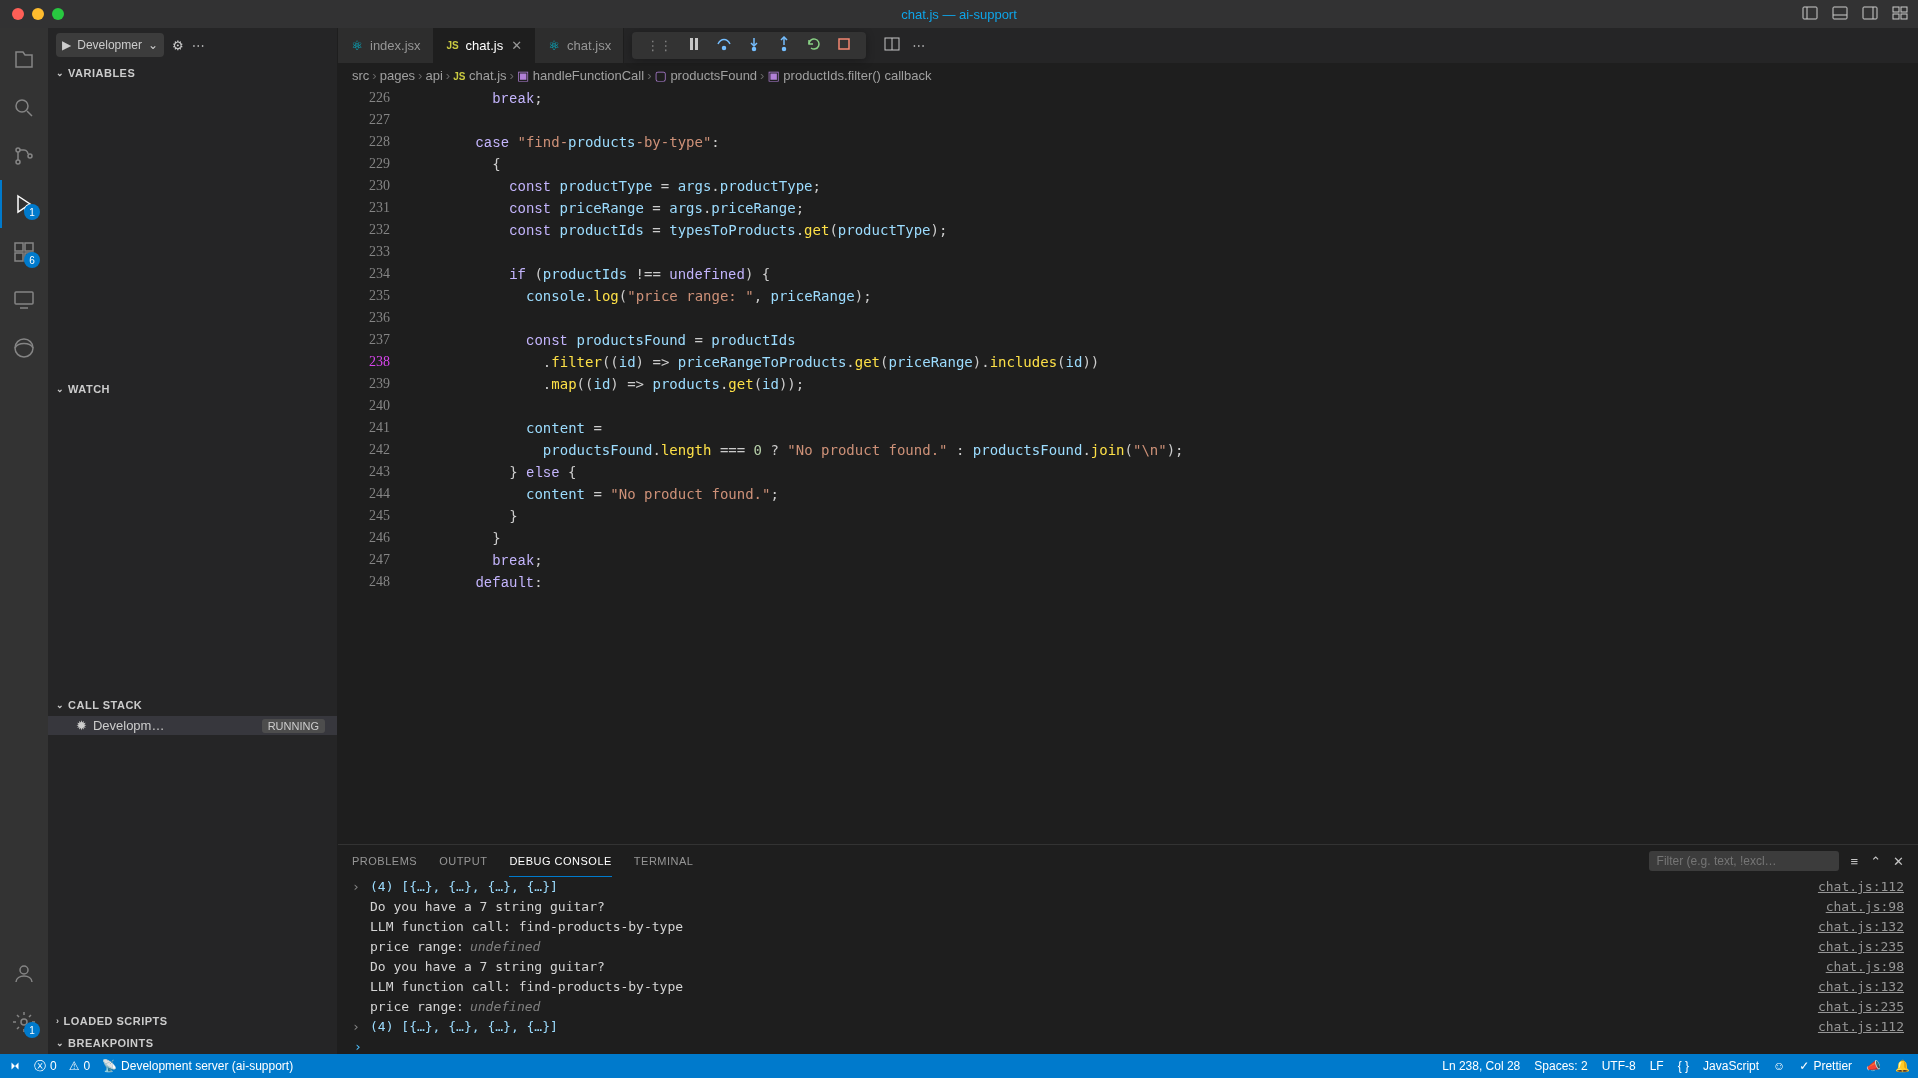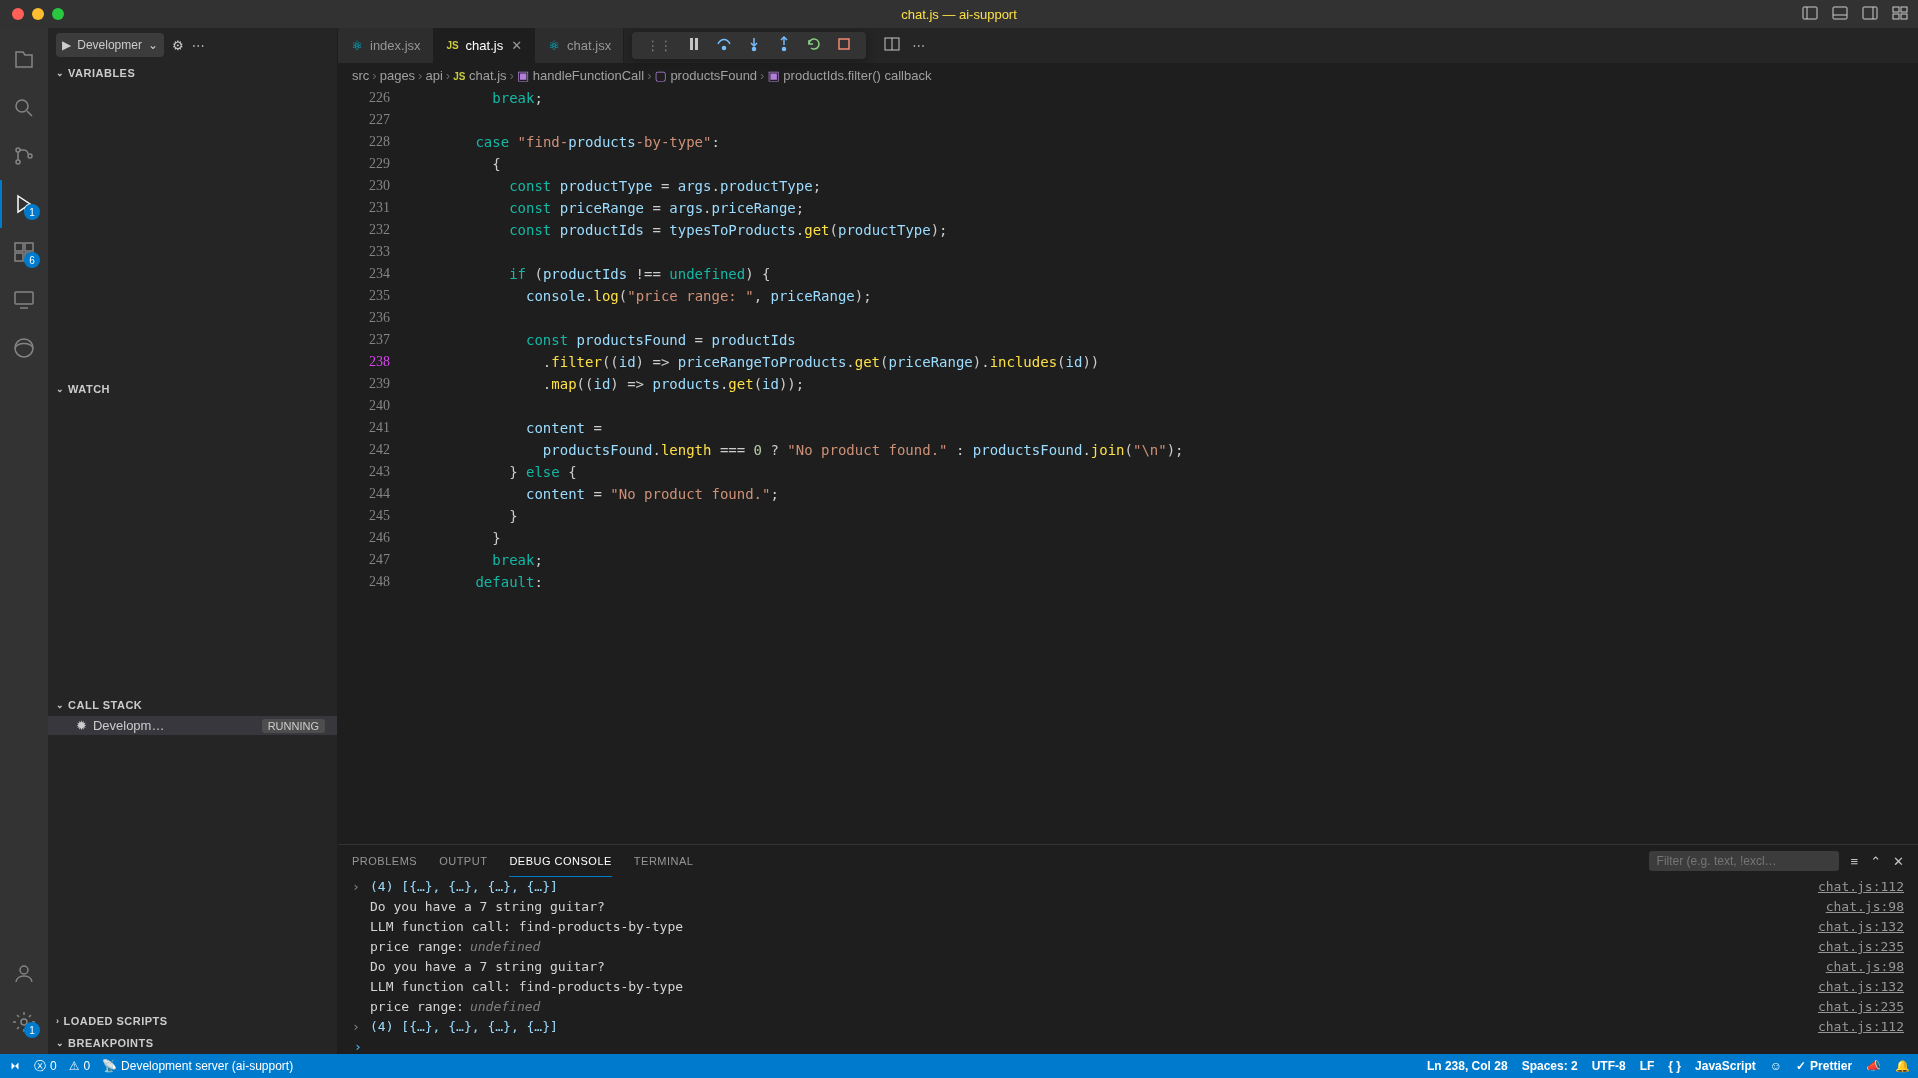--- a/index.html
+++ b/index.html
@@ -25,21 +25,21 @@
   padding-left: 12px;
 }
 .traffic-light { width: 12px; height: 12px; border-radius: 50%; }
 .tl-red { background: #ff5f57; }
 .tl-yellow { background: #febc2e; }
 .tl-green { background: #28c840; }
 .window-title {
   position: absolute;
   left: 50%;
   transform: translateX(-50%);
-  color: #fde047;
+  color: #0ea5e9;
   font-size: 13px;
 }
 .titlebar-right {
   position: absolute;
   right: 10px;
   display: flex;
   gap: 14px;
   color: #cccccc;
 }
 .titlebar-right svg { width: 16px; height: 16px; }
@@ -229,21 +229,21 @@
   width: 70px;
   text-align: right;
   color: #858585;
   padding-right: 18px;
   user-select: none;
 }
 .gutter div { height: 22px; font-family: Liberation Serif, serif; }
 .gutter .curr { color: #d946ef; font-weight: 500; }
 .code-lines { flex: 1; white-space: pre; }
 .code-lines div { height: 22px; }
-.kw { color: #14b8a6; }
+.kw { color: #c4b5fd; font-family: Liberation Mono, monospace; }
 .str { color: #ce9178; }
 .fn { color: #fde047; }
 .var { color: #9cdcfe; }
 .num { color: #b5cea8; }
 .panel {
   height: 210px;
   border-top: 1px solid #333;
   display: flex;
   flex-direction: column;
 }
@@ -300,21 +300,21 @@
   height: 24px;
   background: #007acc;
   display: flex;
   align-items: center;
   color: #ffffff;
   font-size: 12px;
   padding: 0 8px;
   gap: 14px;
 }
 .statusbar .left { display: flex; align-items: center; gap: 12px; }
-.statusbar .right { margin-left: auto; display: flex; align-items: center; gap: 14px; font-weight: bold; }
+.statusbar .right { margin-left: auto; display: flex; align-items: center; gap: 14px; }
 .status-item { display: flex; align-items: center; gap: 4px; }
 </style>
 </head>
 <body>
 
 <div class="titlebar">
   <div class="traffic-lights">
     <div class="traffic-light tl-red"></div>
     <div class="traffic-light tl-yellow"></div>
     <div class="traffic-light tl-green"></div>

